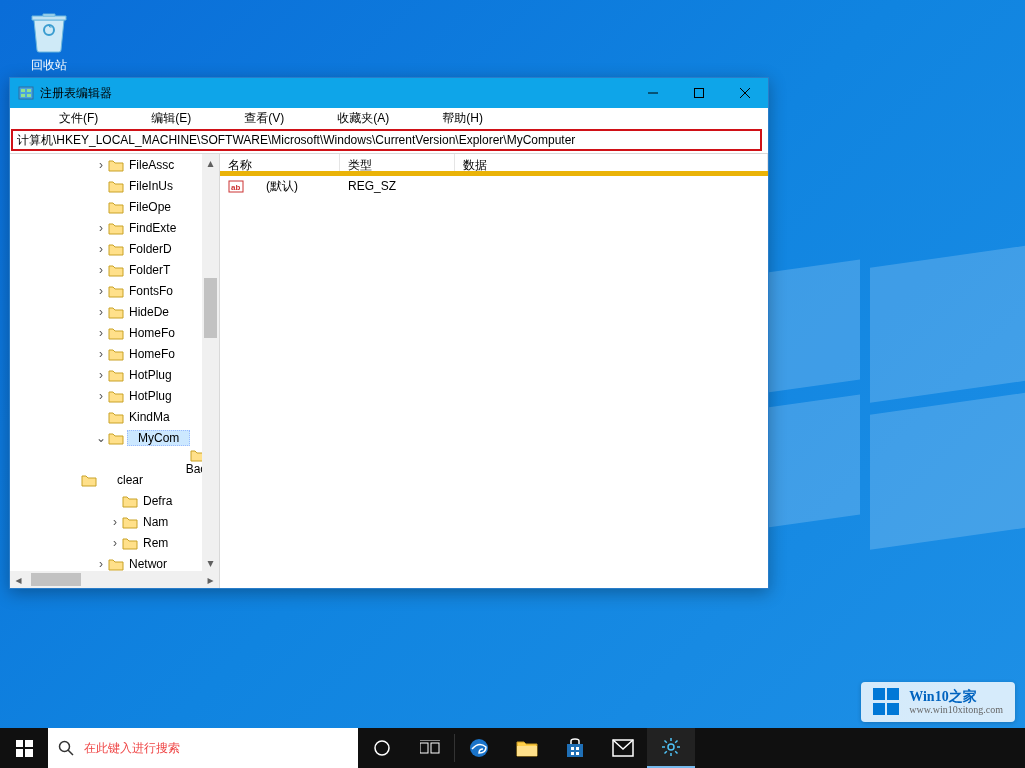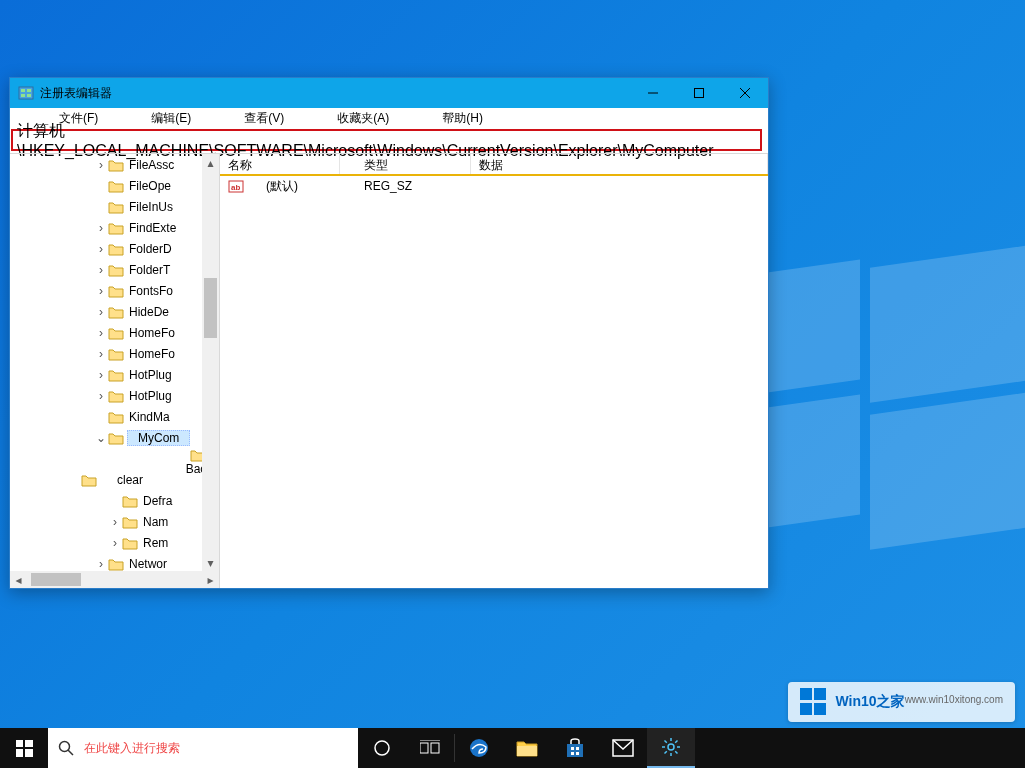--- a/index.html
+++ b/index.html
@@ -35,82 +35,94 @@
 }
 .titlebar { height: 30px; display: flex; align-items: center; background: #0ea5e9; }
 .titlebar .app-icon { margin: 0 6px 0 8px; }
 .titlebar .title { flex: 0 0 auto; font-size: 12px; }
 .titlebar .spacer { flex: 1; }
 .titlebar .win-btn { width: 46px; height: 30px; display: flex; align-items: center; justify-content: center; }
 
 .menubar { height: 20px; padding: 0 4px; display: flex; gap: 2px; font-size: 12px; }
 .menubar .mi { padding: 2px 6px; margin-left: 39px; }
 
-.addressbar { height: 22px; border: 2px solid #d01117; margin: 1px 6px 2px 1px; display: flex; align-items: center; padding: 0 4px; font-size: 16px; background: #fff; }
+.addressbar { height: 22px; border: 2px solid #d01117; margin: 1px 6px 2px 1px; display: flex; align-items: center; padding: 0 4px; font-size: 12px; background: #fff; }
 
 .client { flex: 1; display: flex; min-height: 0; border-top: 1px solid #d9d9d9; }
 .tree-pane { width: 210px; border-right: 1px solid #d9d9d9; position: relative; overflow: hidden; }
 .tree-inner { position: absolute; left: 0; top: 0; width: 280px; }
 .tree-item { display: flex; align-items: center; height: 21px; white-space: nowrap; font-size: 12px; }
 .tree-item .expander { width: 14px; text-align: center; color: #555; }
 .tree-item .folder-ic { width: 16px; height: 14px; margin-right: 3px; }
 .tree-item.selected .lbl { background: #cce8ff; border: 1px dotted #99baff; padding: 0 10px; }
 .tree-item .lbl { padding: 0 2px; }
 .scrollbar-v { position: absolute; right: 0; top: 0; bottom: 17px; width: 17px; background: #f0f0f0; display:flex; flex-direction:column; }
 .scrollbar-v .btn { height: 17px; background: #f0f0f0; display:flex; align-items:center; justify-content:center; color:#606060;}
 .scrollbar-v .track { flex:1; position: relative; }
 .scrollbar-v .thumb { position:absolute; top: 28%; left:2px; right:2px; height: 60px; background:#c2c2c2; }
 .scrollbar-h { position:absolute; left:0; right:0; bottom:0; height:17px; background:#f0f0f0; display:flex; }
 .scrollbar-h .btn { width:17px; display:flex; align-items:center; justify-content:center; color:#606060;}
 .scrollbar-h .track { flex:1; position:relative; }
 .scrollbar-h .thumb { position:absolute; left:4px; top:2px; bottom:2px; width:50px; background:#c2c2c2; }
 
 .list-pane { flex: 1; display: flex; flex-direction: column; }
-.list-header { height: 22px; display: flex; border-bottom: 2px solid #eab308; font-size: 12px; }
+.list-header { height: 22px; display: flex; border-bottom: 5px solid #eab308; font-size: 12px; }
 .list-header .col { padding: 3px 8px; border-right: 1px solid #e5e5e5; }
 .col-name { width: 120px; }
-.col-type { width: 115px; margin-left: 16px; }
+.col-type { width: 115px; }
 .col-data { flex: 1; }
 .list-body { flex: 1; }
 .list-row { display: flex; height: 20px; align-items: center; }
 .list-row .cell { padding: 0 8px; font-size: 12px; }
 .val-ic { display:inline-flex; width:26px; height:16px; margin-right:12px; vertical-align:middle; }
 
 
 .taskbar { position:absolute; left:0; right:0; bottom:0; height:40px; background:#101010; display:flex; align-items:stretch; color:#fff; }
 .taskbar .start { width:48px; display:flex; align-items:center; justify-content:center; }
 .taskbar .search { width:310px; background:#fff; display:flex; align-items:center; color:#ef4444; }
 .taskbar .search .s-icon { margin: 0 10px; color:#333; }
 .taskbar .tb-btn { width:48px; display:flex; align-items:center; justify-content:center; }
 .taskbar .tb-btn.active { border-bottom: 2px solid #76b9ed; background: rgba(255,255,255,.08); }
 .taskbar .divider { width:1px; background:#333; margin: 6px 0; }
 
 
 .watermark { position:absolute; right:10px; bottom:46px; background: rgba(255,255,255,.82); border-radius: 4px; padding: 6px 12px; display:flex; align-items:center; gap:8px; box-shadow: 0 1px 4px rgba(0,0,0,.2); }
 .watermark .wm-logo { display:flex; flex-wrap:wrap; width:28px; height:28px; gap:2px; }
 .watermark .wm-logo span { width:12px; height:12px; background:#0078d7; }
-.watermark .wm-text { display:flex; flex-direction:row; line-height:1.1; }
+.watermark .wm-text { display:flex; flex-direction:column; line-height:1.1;font-family:Liberation Serif, serif; }
 .watermark .t1 { font-size:14px; font-weight:bold; color:#0063bf; }
 .watermark .t2 { font-size:10px; color:#666; }
 
 
 svg { display:block; }
 </style>
 </head>
 <body>
 
 <div class="desktop">
 
   <div class="win-logo-bg">
     <div class="sq s1"></div>
       <div class="sq s2"></div>
       <div class="sq s3"></div>
       <div class="sq s4"></div>
   </div>
 
+  <div class="desktop-icon">
+    <div class="recycle-bin">
+      <svg viewBox="0 0 42 46">
+          <path d="M6 12 L36 12 L33 42 Q33 44 31 44 L11 44 Q9 44 9 42 Z" fill="#cfeaf7" stroke="#6bb7de" stroke-width="1"></path>
+          <path d="M4 8 L38 8 L38 12 L4 12 Z" fill="#bfe1f2" stroke="#6bb7de"></path>
+          <path d="M15 6 L27 6 L27 8 L15 8 Z" fill="#bfe1f2" stroke="#6bb7de"></path>
+          <path d="M16 22 a5 5 0 1 1 10 0 a5 5 0 1 1 -10 0" fill="none" stroke="#3a9dd0" stroke-width="2"></path>
+          <path d="M21 17 l3 3 l-3 -1 z" fill="#3a9dd0"></path>
+        </svg>
+    </div>
+    <div>回收站</div>
+  </div>
 
   <div class="window">
     <div class="titlebar">
       <span class="app-icon">
         <svg width="16" height="16">
             <rect x="1" y="2" width="14" height="12" fill="#4aa3df" stroke="#2b6fa3"></rect>
             <rect x="3" y="4" width="4" height="3" fill="#8fe28f"></rect>
             <rect x="9" y="4" width="4" height="3" fill="#8fe28f"></rect>
             <rect x="3" y="9" width="4" height="3" fill="#8fe28f"></rect>
             <rect x="9" y="9" width="4" height="3" fill="#8fe28f"></rect>
@@ -160,30 +172,30 @@
               </span>
               <span class="lbl">FileAssc</span>
             </div>
             <div class="tree-item" style="padding-left: 84px;">
               <span class="expander"></span>
               <span class="folder-ic">
                 <svg width="16" height="14">
                   <path d="M1 3 L5 3 L7 5 L15 5 L15 13 L1 13 Z" fill="#ffe08a" stroke="#c9a227"></path>
                 </svg>
               </span>
+              <span class="lbl">FileInUs</span>
+            </div>
+            <div class="tree-item" style="padding-left: 84px;">
+              <span class="expander"></span>
+              <span class="folder-ic">
+                <svg width="16" height="14">
+                  <path d="M1 3 L5 3 L7 5 L15 5 L15 13 L1 13 Z" fill="#ffe08a" stroke="#c9a227"></path>
+                </svg>
+              </span>
               <span class="lbl">FileOpe</span>
-            </div>
-            <div class="tree-item" style="padding-left: 84px;">
-              <span class="expander"></span>
-              <span class="folder-ic">
-                <svg width="16" height="14">
-                  <path d="M1 3 L5 3 L7 5 L15 5 L15 13 L1 13 Z" fill="#ffe08a" stroke="#c9a227"></path>
-                </svg>
-              </span>
-              <span class="lbl">FileInUs</span>
             </div>
             <div class="tree-item" style="padding-left: 84px;">
               <span class="expander">›</span>
               <span class="folder-ic">
                 <svg width="16" height="14">
                   <path d="M1 3 L5 3 L7 5 L15 5 L15 13 L1 13 Z" fill="#ffe08a" stroke="#c9a227"></path>
                 </svg>
               </span>
               <span class="lbl">FindExte</span>
             </div>

